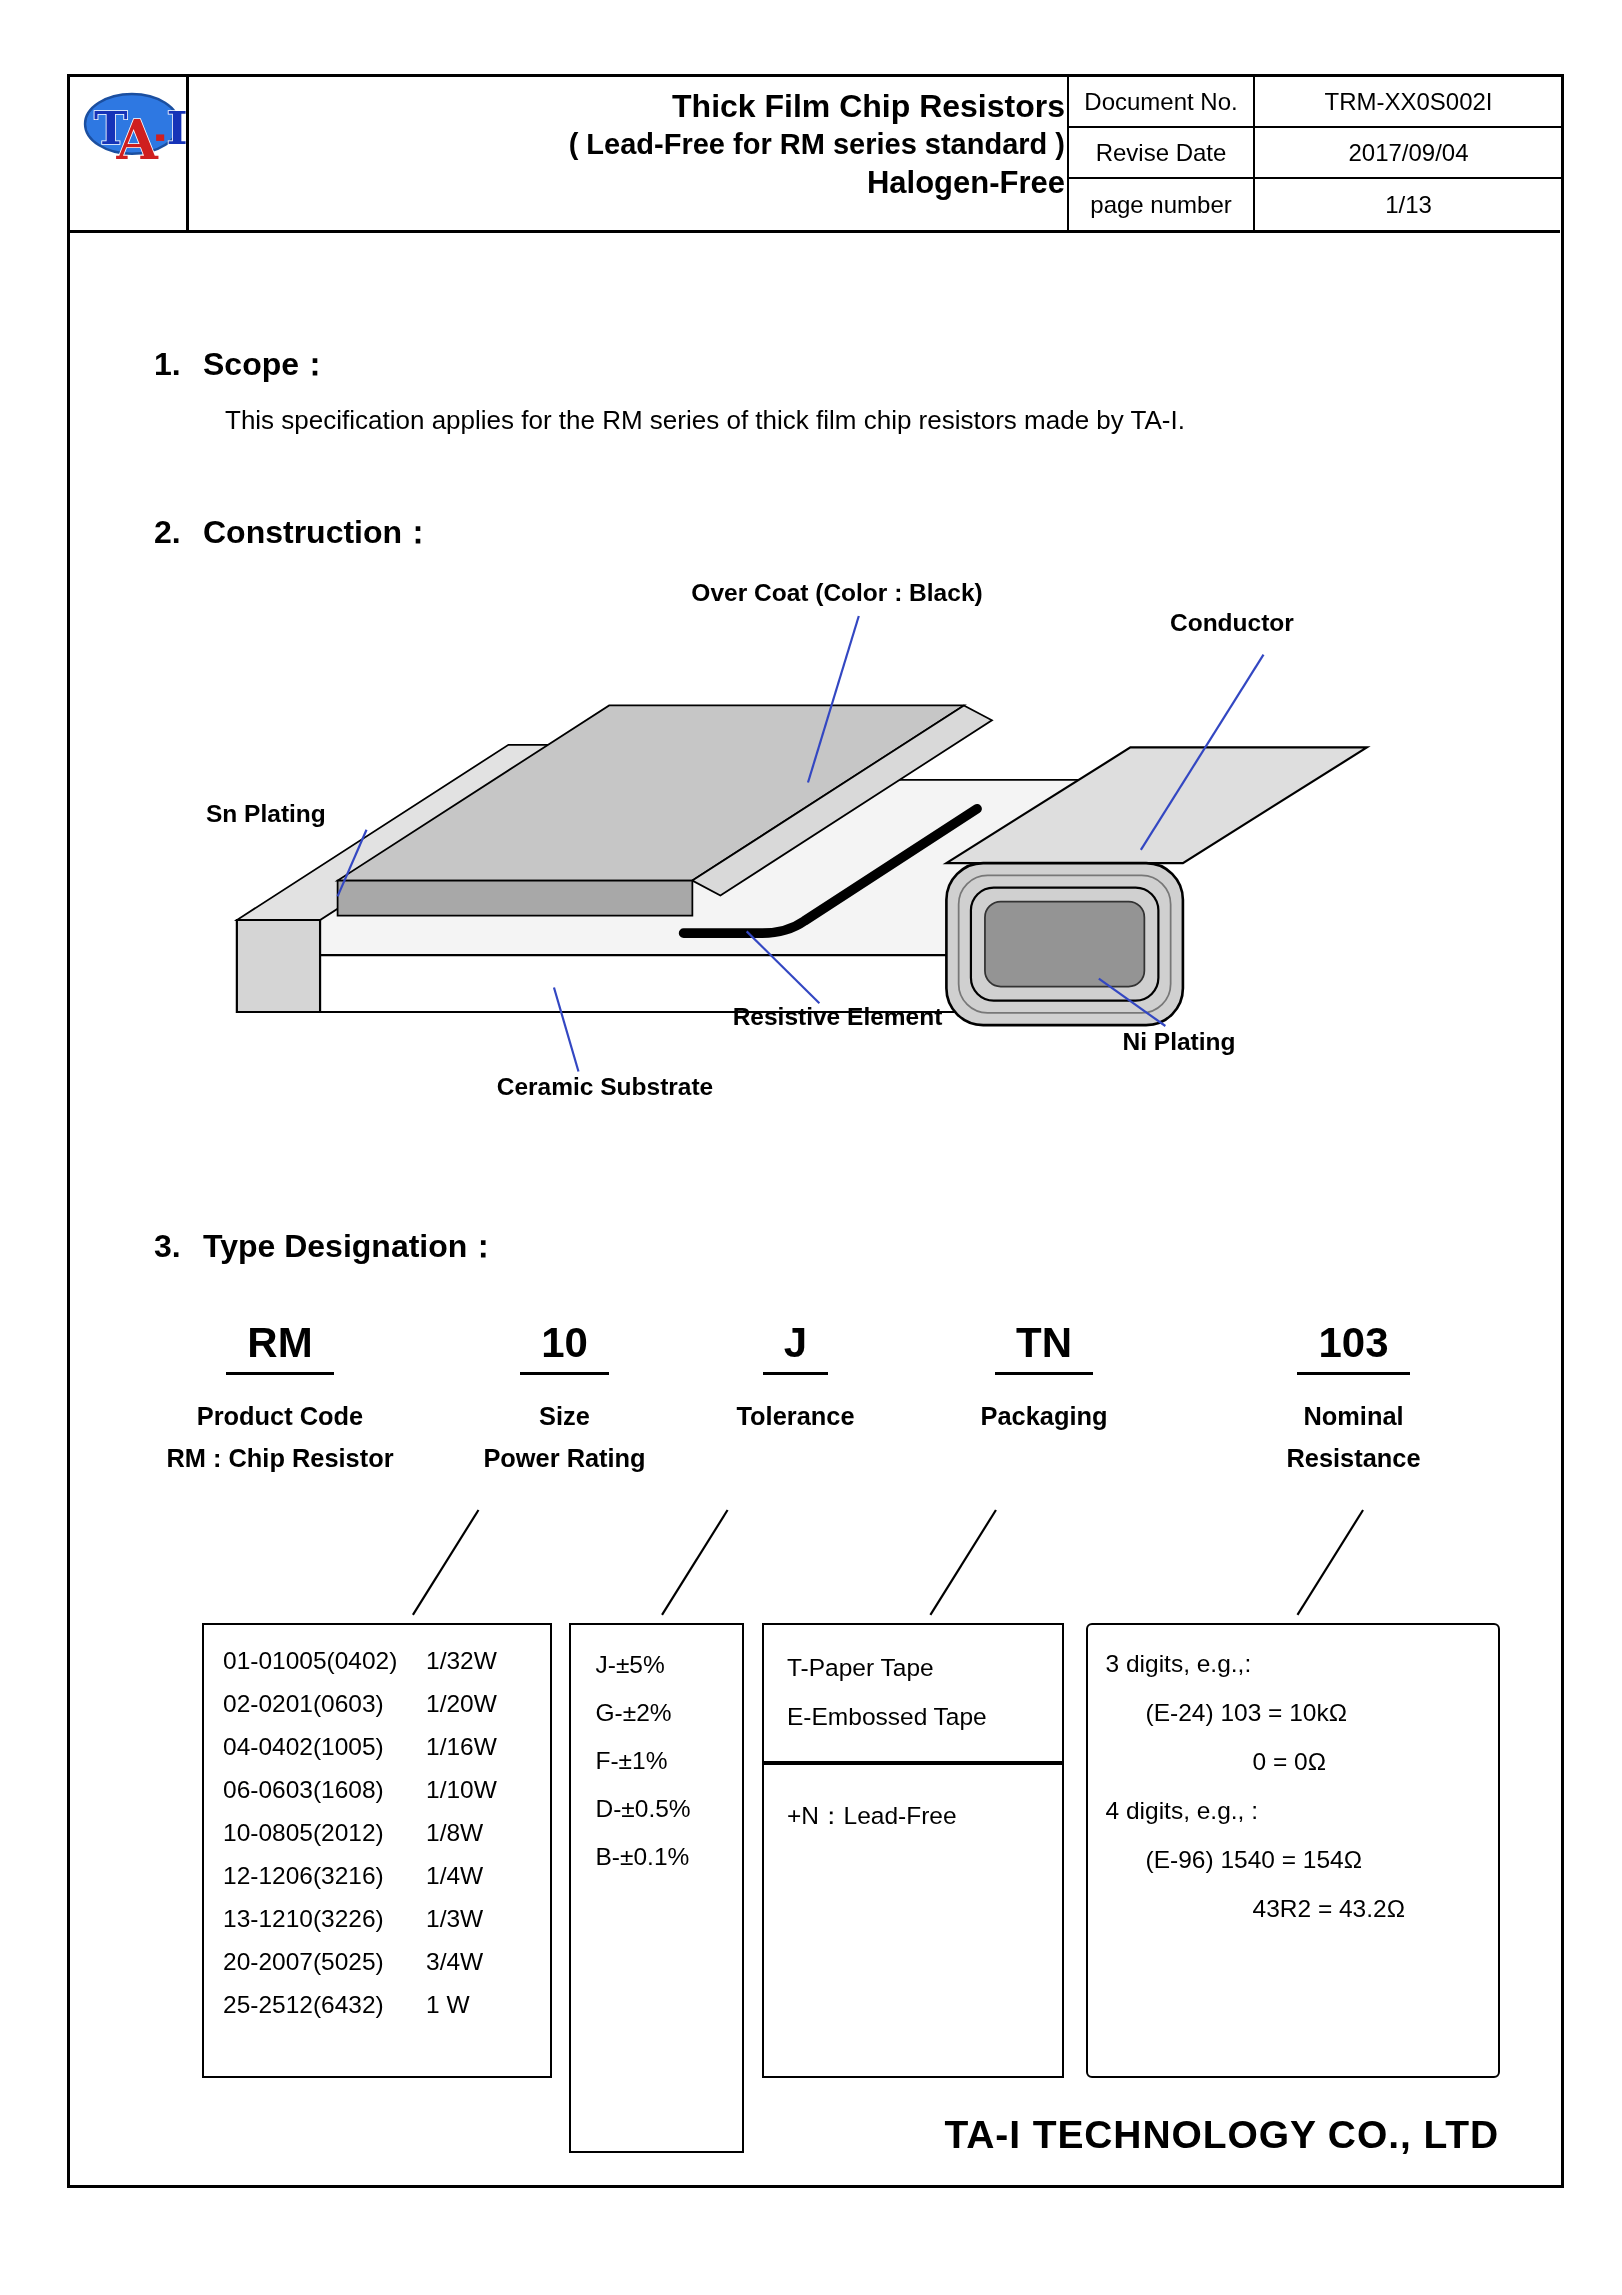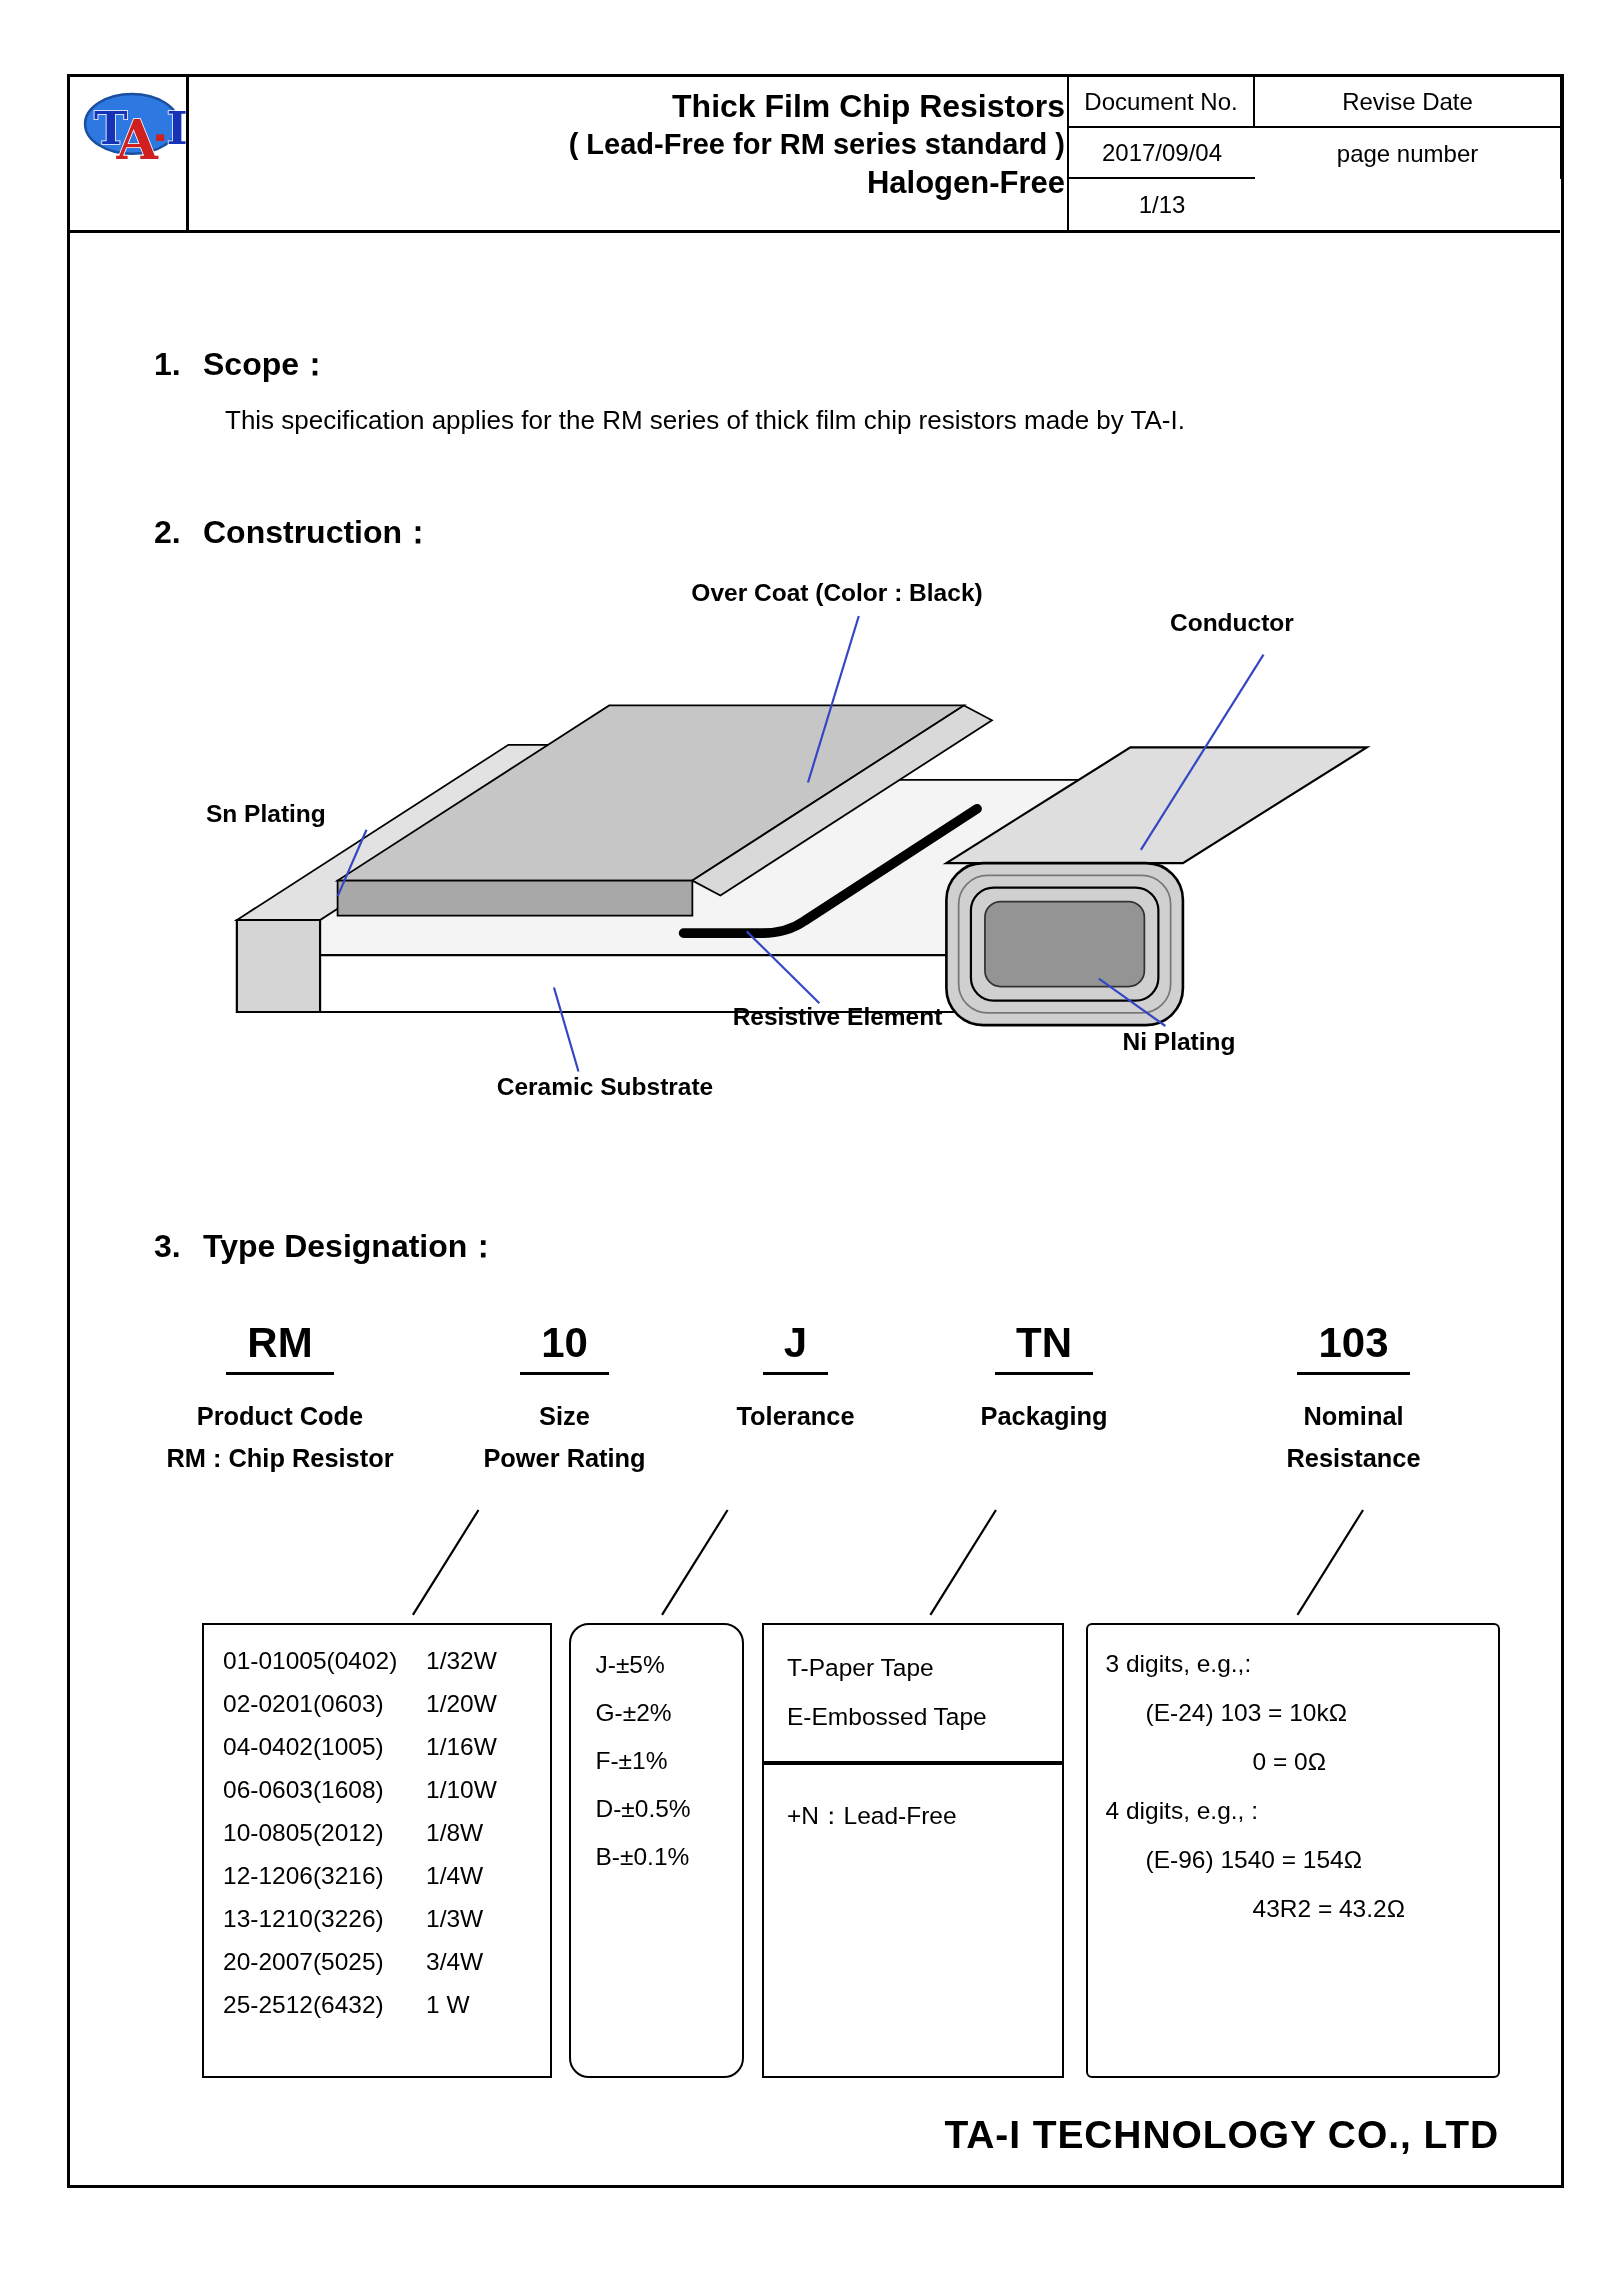--- a/index.html
+++ b/index.html
@@ -47,21 +47,21 @@
   .col-tol{left:699px;top:1319px;width:193px;}
   .col-pack{left:939px;top:1319px;width:210px;}
   .col-nom{left:1235px;top:1319px;width:237px;}
   .slash-svg{position:absolute;left:0;top:1503px;width:1623px;height:118px;}
 
   
   .box{position:absolute;border:2.6px solid #000;box-sizing:border-box;font-size:24.5px;}
   .size-box{left:202px;top:1623px;width:350px;height:455px;padding:14px 0 0 19px;}
   .size-row{display:flex;line-height:43px;}
   .size-code{min-width:203px;}
-  .tol-box{left:569px;top:1623px;width:175px;height:455px;padding:16px 0 0 24.5px;border-radius:20px;}
+  .tol-box{left:569px;top:1623px;width:175px;height:530px;padding:16px 0 0 24.5px;}
   .tol-row{line-height:48px;}
   .pack-box-top{left:762px;top:1623px;width:302px;height:140px;padding:17.5px 0 0 23px;}
   .pack-row{line-height:49px;}
   .pack-box-bottom{left:762px;top:1763px;width:302px;height:315px;padding:26px 0 0 23px;}
   .res-box{left:1086px;top:1623px;width:414px;height:455px;padding:14px 0 0 17.5px;border-radius:6px;}
   .res-row{line-height:49px;white-space:nowrap;}
   .ind0{padding-left:0;}
   .ind1{padding-left:40px;}
   .ind2{padding-left:147px;}
 
@@ -86,20 +86,21 @@
 <div class="abs h-div"></div>
 
 <div class="abs title-block">
   <div class="title-l1">Thick Film Chip Resistors</div>
   <div class="title-l2">( Lead-Free for RM series standard )</div>
   <div class="title-l3">Halogen-Free</div>
 </div>
 
 <div class="abs doc-table">
   <div class="dt-cell dt-label dt-bb">Document No.</div>
+  <div class="dt-cell dt-bb">TRM-XX0S002I</div>
   <div class="dt-cell dt-label dt-bb">Revise Date</div>
   <div class="dt-cell dt-bb">2017/09/04</div>
   <div class="dt-cell dt-label">page number</div>
   <div class="dt-cell">1/13</div>
 </div>
 
 <div class="abs sec-head" style="left:154px;top:343px;">
   <span class="num">1.</span><span>Scope：</span>
 </div>
 <div class="abs scope-body">This specification applies for the RM series of thick film chip resistors made by TA-I.</div>

